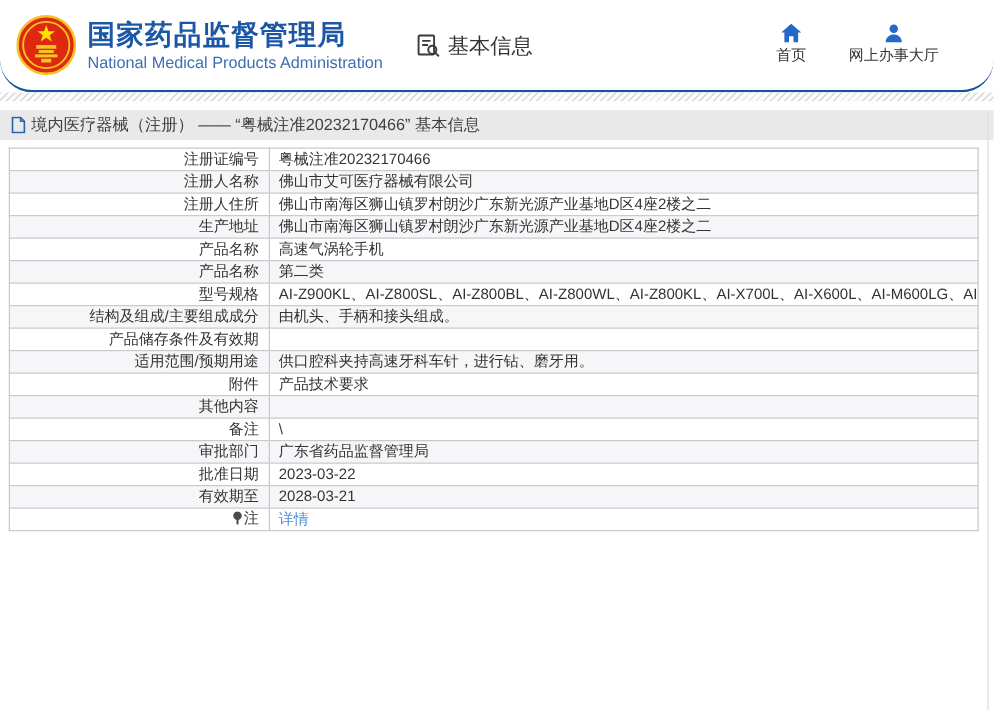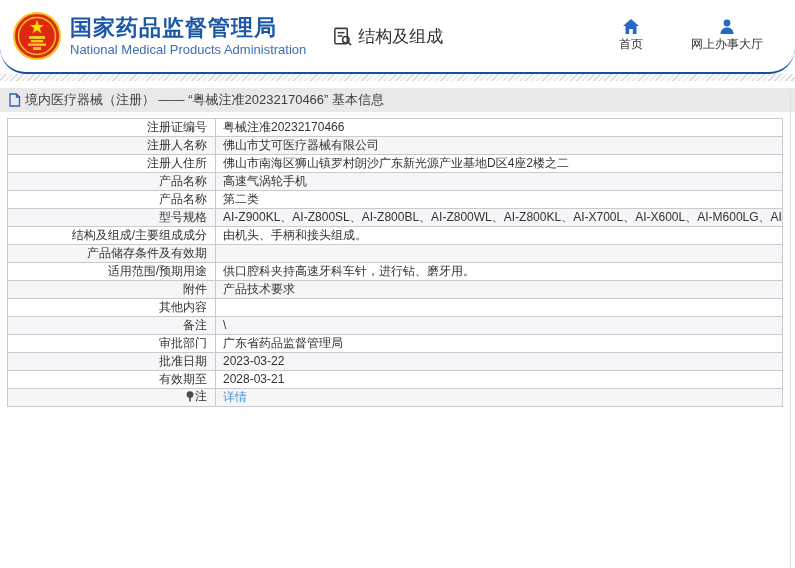--- a/index.html
+++ b/index.html
@@ -9,21 +9,21 @@
   
   .topbar { height: 74px; display: flex; align-items: center;
     padding: 0 18px 0 13px; border-bottom: 2px solid #16519e; background: #fff; border-radius: 26px; }
   .emblem { width: 48px; height: 48px; flex: 0 0 auto; }
   .brand-text { margin-left: 9px; }
   .brand-title { font-size: 22px; font-weight: bold; color: #1c57a5; letter-spacing: 1px; line-height: 1.15; }
   .brand-sub { font-size: 13px; color: #3f6db3; margin-top: 2px; }
   .dataquery { display: flex; align-items: center; margin-left: 26px; gap: 5px;
     font-size: 17px; color: #333; cursor: pointer; }
   .spacer { flex: 1; }
-  .nav { display: flex; gap: 48px; margin-right: 14px; }
+  .nav { display: flex; gap: 34px; margin-right: 26px; }
   .nav-item { display: flex; flex-direction: column; align-items: center; gap: 2px;
     font-size: 12px; color: #333; cursor: pointer; }
   .nav-item svg { display: block; }
 
   .hatch { height: 7px; background: repeating-linear-gradient(135deg,
       #d9d9d9 0, #d9d9d9 1px, #fbfbfb 1px, #fbfbfb 4px); }
 
   
   .titlebar { margin-top: 7px; height: 24px; background: #e9e9e9;
     display: flex; align-items: center; padding-left: 8px; gap: 4px;
@@ -61,21 +61,21 @@
     <div class="brand-sub">National Medical Products Administration</div>
   </div>
   <div class="dataquery">
     <svg width="21" height="21" viewBox="0 0 22 22" fill="none" stroke="#3a3a3a" stroke-width="1.6">
       <rect x="3" y="2.5" width="13" height="16" rx="1"></rect>
       <line x1="6" y1="7" x2="13" y2="7"></line>
       <line x1="6" y1="10.5" x2="11" y2="10.5"></line>
       <circle cx="14.5" cy="14.5" r="3.4"></circle>
       <line x1="17" y1="17" x2="20" y2="20"></line>
     </svg>
-    <span>结构及组成</span>
+    <span>基本信息</span>
   </div>
   <div class="spacer"></div>
   <div class="nav">
     <div class="nav-item">
       <svg width="16" height="15" viewBox="0 0 16 15">
         <path d="M8 0 L16 7 L13.5 7 L13.5 15 L9.8 15 L9.8 10 L6.2 10 L6.2 15 L2.5 15 L2.5 7 L0 7 Z" fill="#2468c8"></path>
       </svg>
       <span>首页</span>
     </div>
     <div class="nav-item">
@@ -103,20 +103,24 @@
       <tr>
         <td class="lbl">注册证编号</td>
         <td class="val">粤械注准20232170466</td>
       </tr>
       <tr>
         <td class="lbl">注册人名称</td>
         <td class="val">佛山市艾可医疗器械有限公司</td>
       </tr>
       <tr>
         <td class="lbl">注册人住所</td>
+        <td class="val">佛山市南海区狮山镇罗村朗沙广东新光源产业基地D区4座2楼之二</td>
+      </tr>
+      <tr>
+        <td class="lbl">生产地址</td>
         <td class="val">佛山市南海区狮山镇罗村朗沙广东新光源产业基地D区4座2楼之二</td>
       </tr>
       <tr>
         <td class="lbl">产品名称</td>
         <td class="val">高速气涡轮手机</td>
       </tr>
       <tr>
         <td class="lbl">产品名称</td>
         <td class="val">第二类</td>
       </tr>

